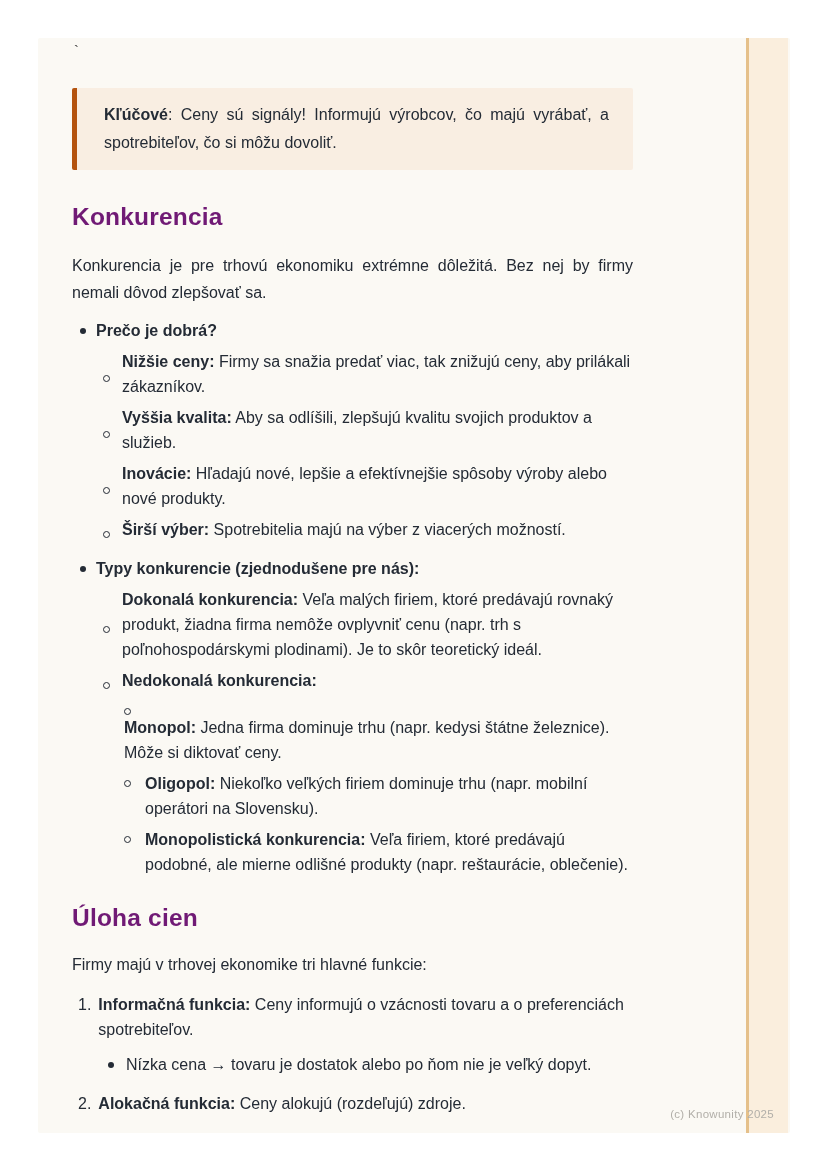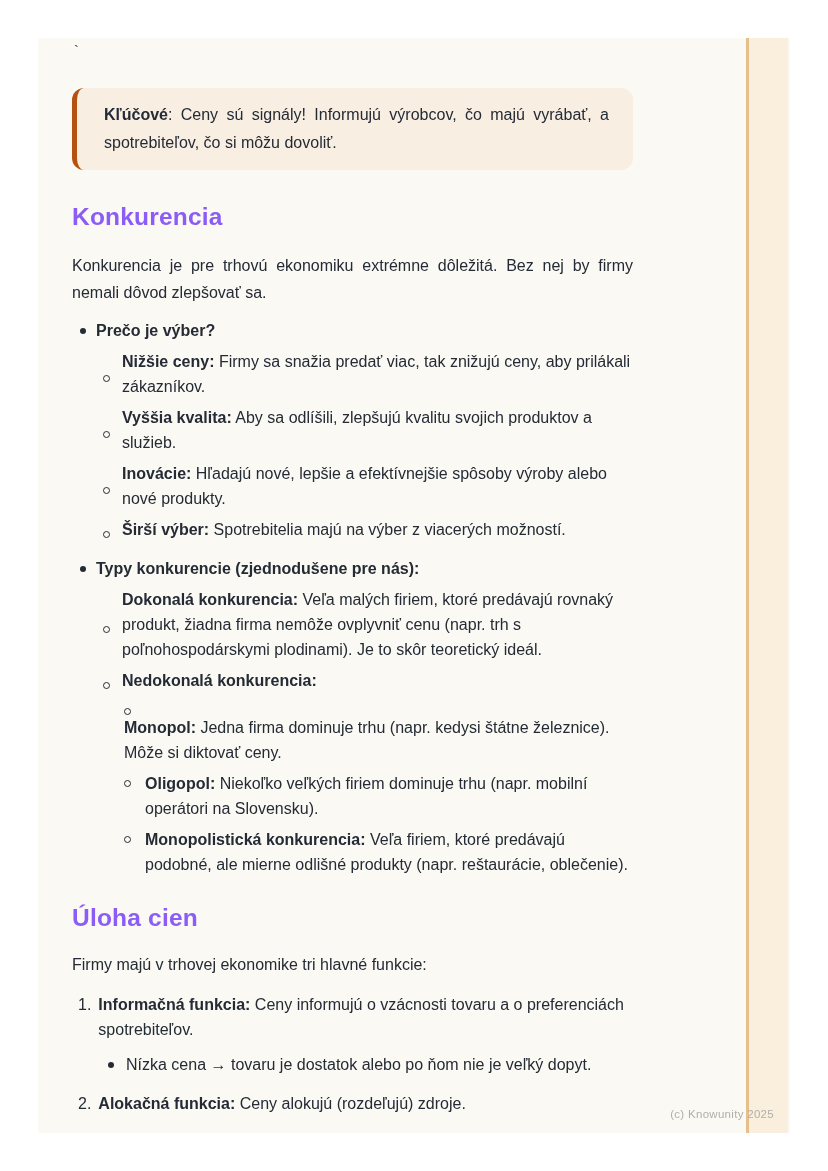--- a/index.html
+++ b/index.html
@@ -12,26 +12,26 @@
           background:#fbf9f4; border-radius:2px; }
 
   .side-strip { position:absolute; top:0; left:708px; width:42px; height:100%;
                 background:#faeedd; border-left:3px solid #e5c08a; z-index:1; }
 
   .content { position:absolute; left:34px; top:0; width:561px; z-index:2; }
 
   .stray { margin:4px 0 0 2px; height:18px; font-size:15px; color:#3a3a3a; }
 
   .callout { margin-top:28px; background:#f9eee2; border-left:5px solid #b4530f;
-             border-radius:12px; padding:13px 24px 13px 27px; }
+             border-radius:2px; padding:13px 24px 13px 27px; }
   .callout p { font-size:16px; line-height:28px; text-align:justify; }
   .callout strong { font-weight:700; }
 
   h2.heading { margin:32px 0 20px 0; font-size:24.5px; line-height:30px;
-               font-weight:700; color:#8b5cf6; letter-spacing:0.2px; }
+               font-weight:700; color:#701a75; letter-spacing:0.2px; }
   h2.heading.second { margin-top:26px; margin-bottom:18px; }
 
   p.intro { font-size:16px; line-height:27px; margin-bottom:12px; }
   p.intro.justify { text-align:justify; }
 
   ul,ol { list-style:none; }
   .li-row { display:flex; align-items:flex-start; }
   .li-body { flex:1; font-size:16px; line-height:25px; }
   .li-body strong { font-weight:700; }
 
@@ -86,21 +86,21 @@
       </div>
 
       <h2 class="heading">Konkurencia</h2>
 
       <p class="intro justify">Konkurencia je pre trhovú ekonomiku extrémne dôležitá. Bez nej by firmy nemali dôvod zlepšovať sa.</p>
 
       <ul class="l1">
         <li>
           <div class="li-row">
             <span class="marker-dot"></span>
-            <div class="li-body l1-label">Prečo je výber?</div>
+            <div class="li-body l1-label">Prečo je dobrá?</div>
           </div>
           <ul class="l2">
             <li>
               <div class="li-row">
                 <span class="marker-circle"></span>
                 <div class="li-body"><strong>Nižšie ceny:</strong> <span>Firmy sa snažia predať viac, tak znižujú ceny, aby prilákali zákazníkov.</span></div>
               </div>
             </li>
             <li>
               <div class="li-row">

